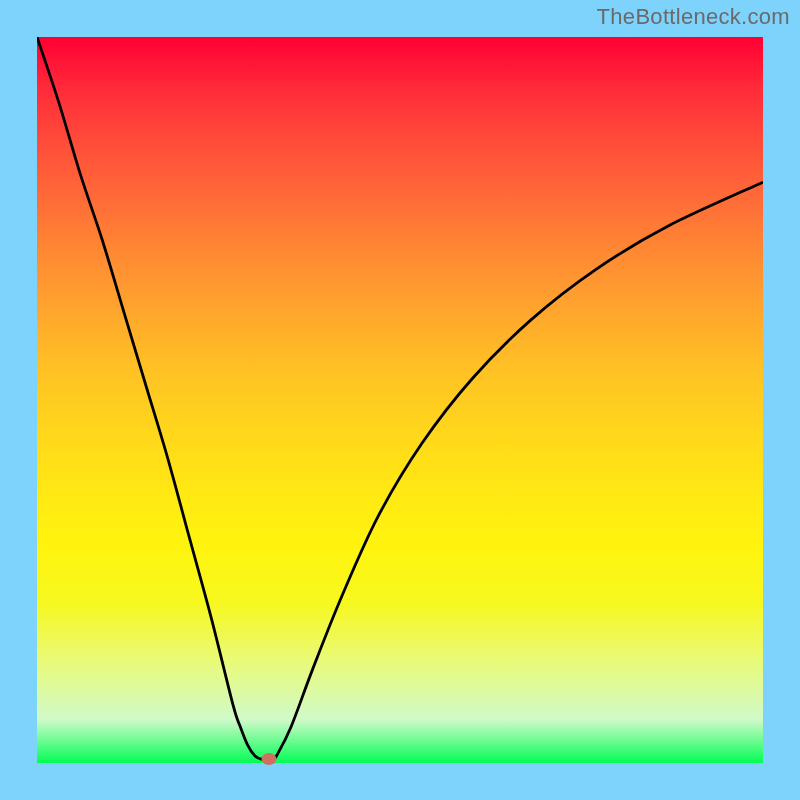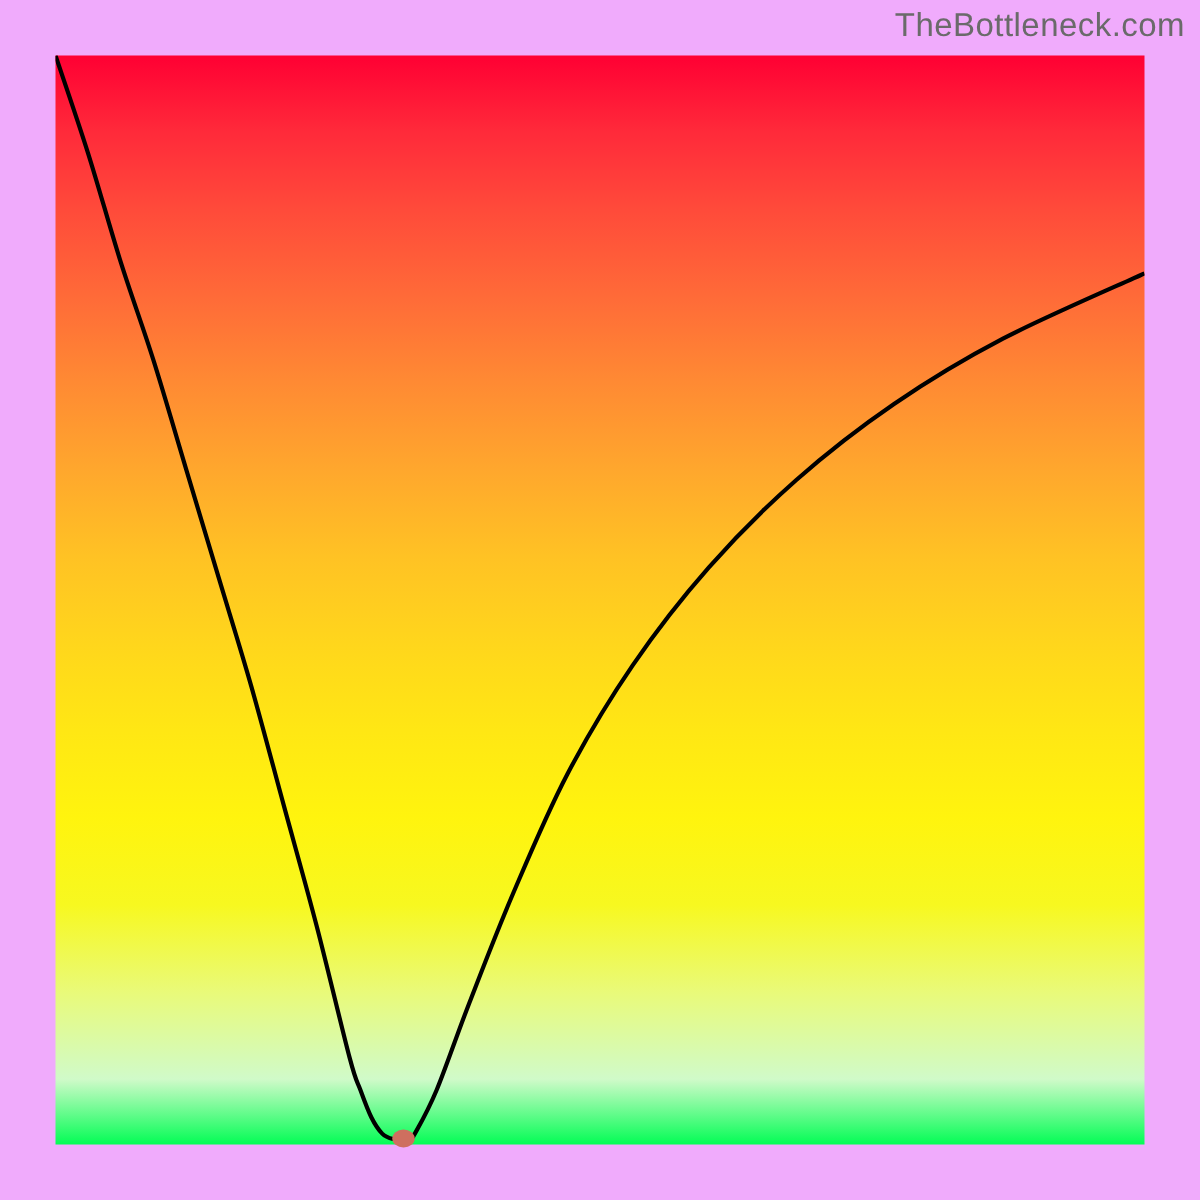--- a/index.html
+++ b/index.html
@@ -9,21 +9,21 @@
     height: 800px;
     background: #000;
     overflow: hidden;
   }
   .frame {
     position: absolute;
     left: 0;
     top: 0;
     width: 800px;
     height: 800px;
-    background: #f0abfc;
+    background: #7dd3fc;
   }
   .plot-area {
     position: absolute;
     left: 37px;
     top: 37px;
     width: 726px;
     height: 726px;
     background: linear-gradient(to bottom,
       #ff0033 0%,
       #ff2a3a 7%,

